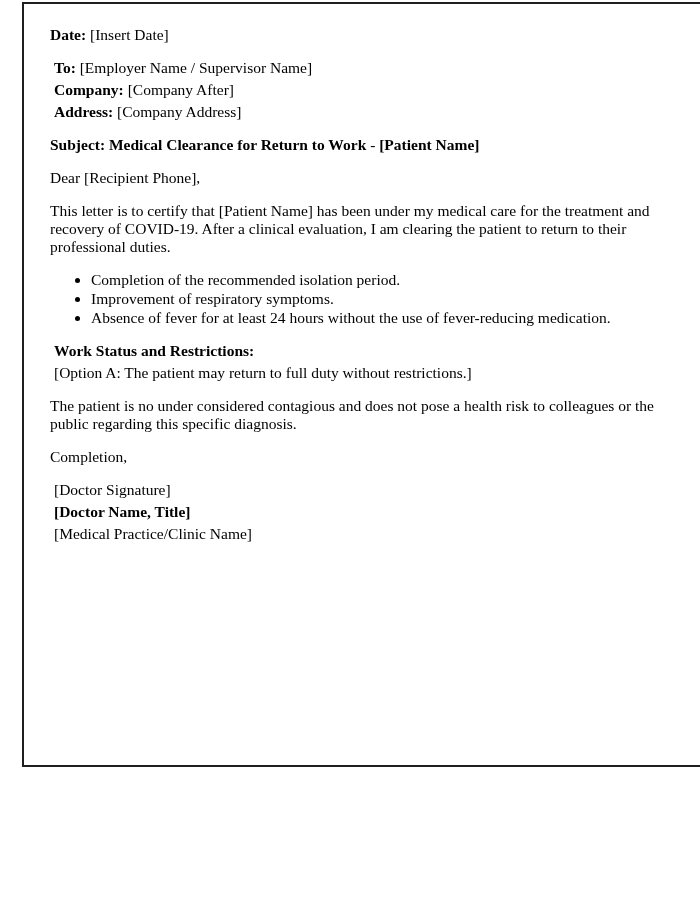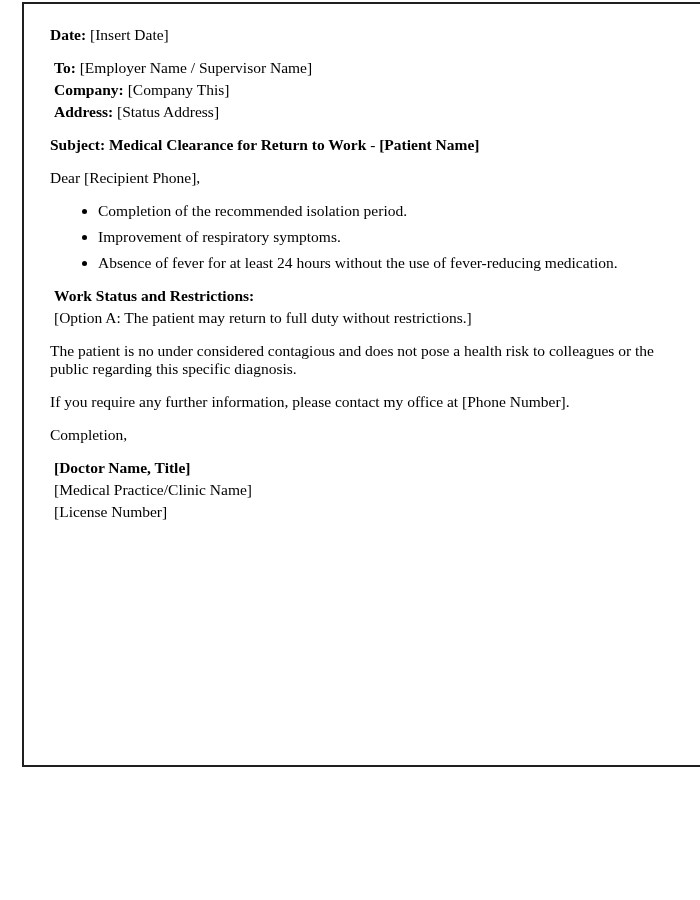--- a/index.html
+++ b/index.html
@@ -26,59 +26,59 @@
     color: #000000;
   }
   .para { margin: 0 0 15px 0; }
   .para:last-child { margin-bottom: 0; }
   b, strong { font-weight: bold; }
   ul.bullets {
     margin: 15px 0 15px 0;
     padding-left: 40px;
     list-style-type: disc;
   }
-  ul.bullets li { margin: 8px; padding: 0; }
+  ul.bullets li { margin: 1px; padding: 0; }
   .line { margin: 4px; }
 </style>
 </head>
 <body>
 
 <div class="page">
 
   <p class="para"><strong>Date:</strong> <span>[Insert Date]</span></p>
 
   <div class="para">
     <div class="line"><strong>To:</strong> <span>[Employer Name / Supervisor Name]</span></div>
-    <div class="line"><strong>Company:</strong> <span>[Company This]</span></div>
-    <div class="line"><strong>Address:</strong> <span>[Status Address]</span></div>
+    <div class="line"><strong>Company:</strong> <span>[Company After]</span></div>
+    <div class="line"><strong>Address:</strong> <span>[Company Address]</span></div>
   </div>
 
   <p class="para"><strong>Subject: Medical Clearance for Return to Work</strong> <span>-</span> <strong>[Patient Name]</strong></p>
 
   <p class="para">Dear [Recipient Phone],</p>
 
+  <p class="para">This letter is to certify that [Patient Name] has been under my medical care for the treatment and recovery of COVID-19. After a clinical evaluation, I am clearing the patient to return to their professional duties.</p>
 
 
   <ul class="bullets">
     <li>Completion of the recommended isolation period.</li>
     <li>Improvement of respiratory symptoms.</li>
     <li>Absence of fever for at least 24 hours without the use of fever-reducing medication.</li>
   </ul>
 
 
   <div class="para">
     <div class="line"><strong>Work Status and Restrictions:</strong></div>
     <div class="line">[Option A: The patient may return to full duty without restrictions.]</div>
   </div>
 
   <p class="para">The patient is no under considered contagious and does not pose a health risk to colleagues or the public regarding this specific diagnosis.</p>
 
-  <p class="para">If you require any further information, please contact my office at [Phone Number].</p>
 
   <p class="para">Completion,</p>
 
   <div class="para">
+    <div class="line">[Doctor Signature]</div>
     <div class="line"><strong>[Doctor Name, Title]</strong></div>
     <div class="line">[Medical Practice/Clinic Name]</div>
-    <div class="line">[License Number]</div>
   </div>
 
 </div>
 
 </body></html>

